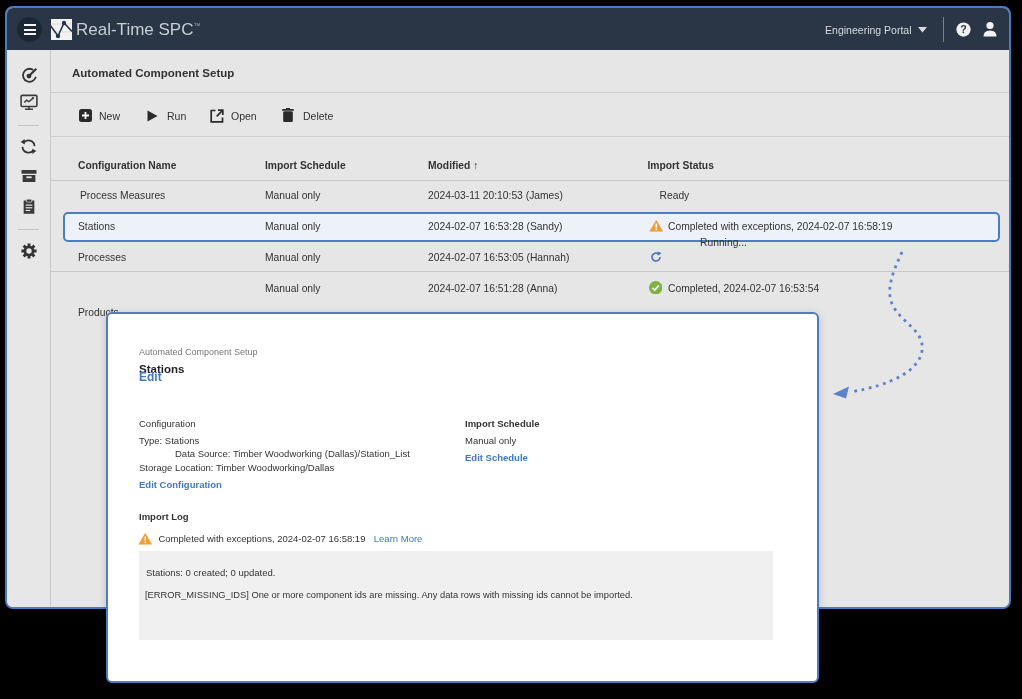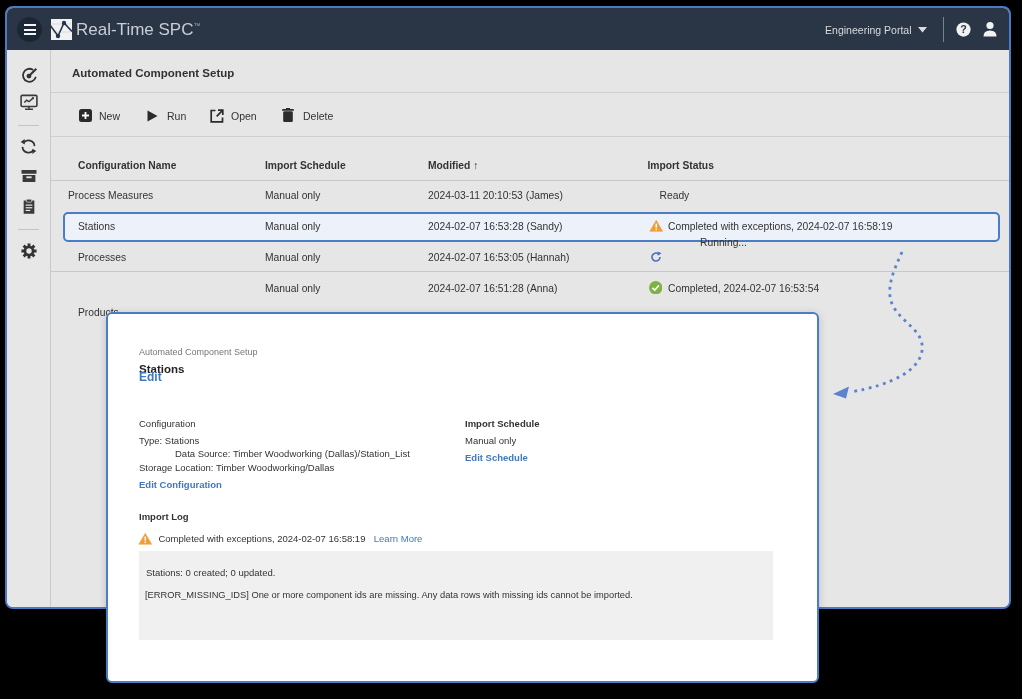--- a/index.html
+++ b/index.html
@@ -123,21 +123,21 @@
     </svg>
     <div class="abs t12" style="left:252px;top:59.5px;font-size:10.5px;">Delete</div>
     <div class="hline" style="left:0;right:0;top:85.5px;"></div>
 
     <div class="abs t12" style="left:27px;top:109.5px;font-weight:bold;">Configuration Name</div>
     <div class="abs t12" style="left:214px;top:109.5px;font-weight:bold;">Import Schedule</div>
     <div class="abs t12" style="left:377px;top:109.5px;font-weight:bold;">Modified <span style="font-weight:normal;">↑</span></div>
     <div class="abs t12" style="left:596.5px;top:109.5px;font-weight:bold;">Import Status</div>
     <div class="hline" style="left:0;right:0;top:130px;background:#c8c8c8;"></div>
 
-    <div class="abs t12" style="left:17px;top:139.8px;">Process Measures</div>
+    <div class="abs t12" style="left:29px;top:139.8px;">Process Measures</div>
     <div class="abs t12" style="left:214px;top:139.8px;">Manual only</div>
     <div class="abs t12" style="left:377px;top:139.8px;">2024-03-11 20:10:53 (James)</div>
     <div class="abs t12" style="left:596.5px;top:139.8px;padding-left:12px;">Ready</div>
 
     <div class="abs" style="left:11.5px;top:161.5px;width:933.5px;height:26px;background:#edf1fa;border:2px solid #4a7cc7;border-radius:5px;"></div>
     <div class="abs t12" style="left:27px;top:170.5px;">Stations</div>
     <div class="abs t12" style="left:214px;top:170.5px;">Manual only</div>
     <div class="abs t12" style="left:377px;top:170.5px;">2024-02-07 16:53:28 (Sandy)</div>
     <svg class="abs" style="left:597.5px;top:170.4px;" width="14.5" height="11.6" viewBox="0 0 15 13">
       <path d="M7.5 0.3 L14.7 12.7 H0.3 z" fill="#f09d36" stroke="#f09d36" stroke-width="0.6" stroke-linejoin="round"></path>

